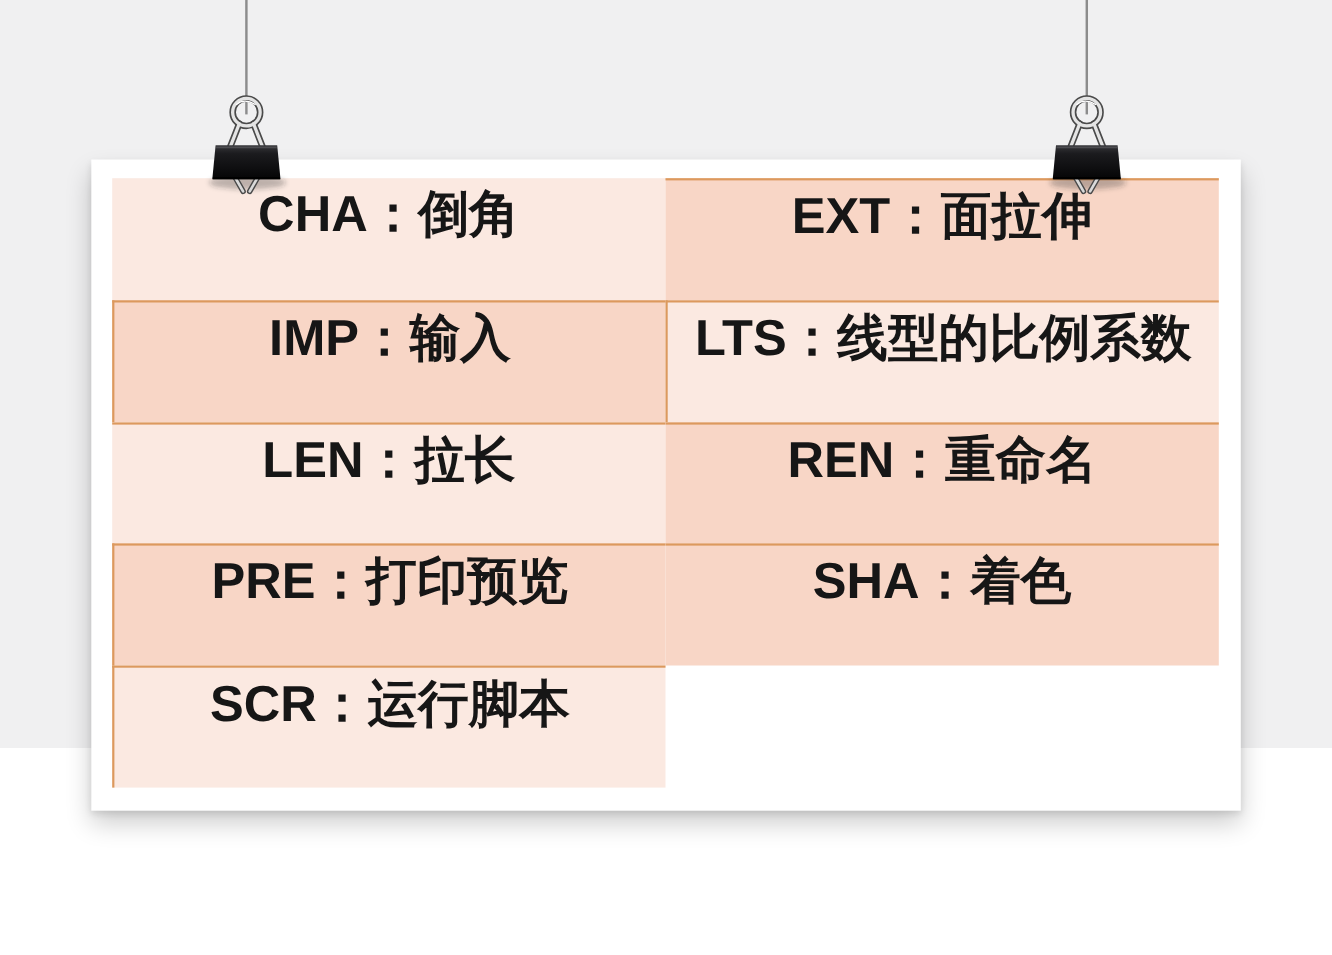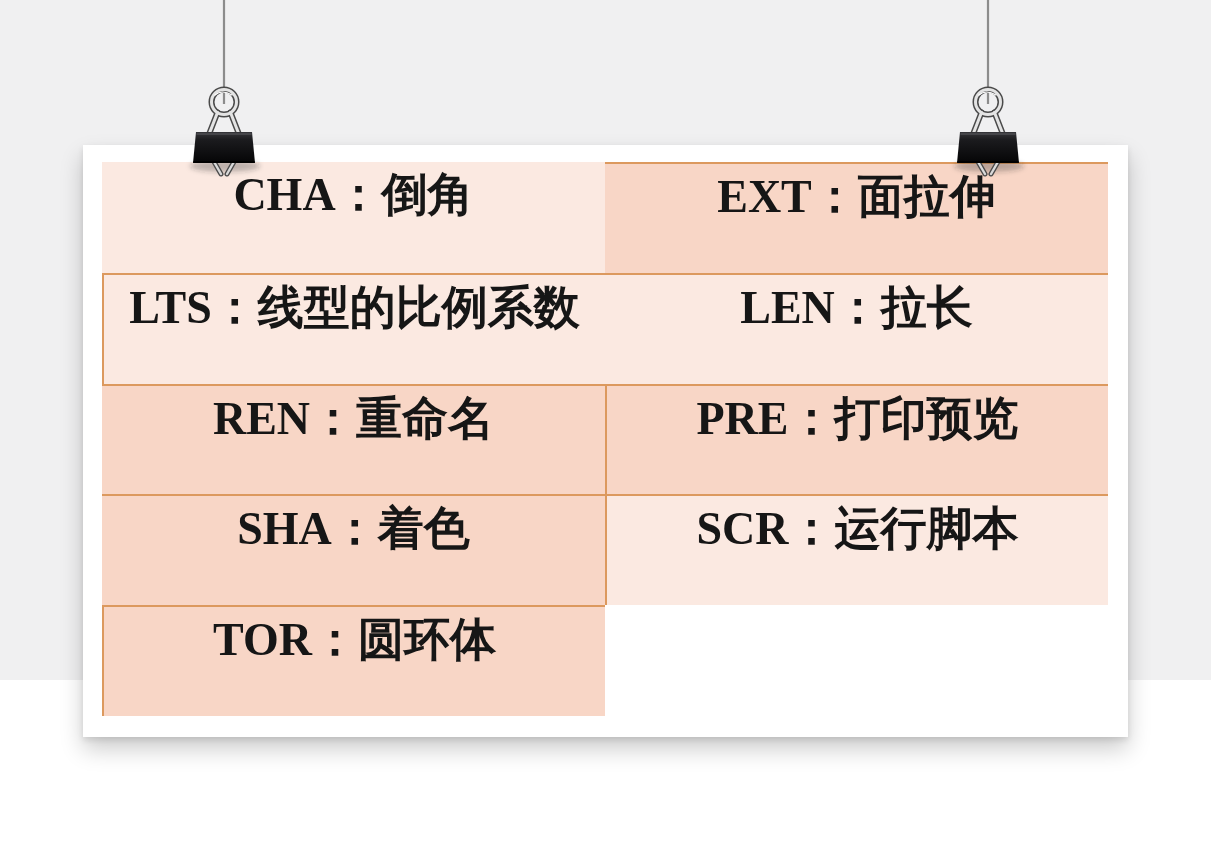--- a/index.html
+++ b/index.html
@@ -3,21 +3,21 @@
 <meta charset="utf-8">
 <style>
   * { margin: 0; padding: 0; box-sizing: border-box; }
   html, body { width: 1211px; height: 868px; overflow: hidden; }
 
   .scene {
     position: relative;
     width: 1211px;
     height: 680px;
     background: var(--bg, #f0f0f1);
-    font-family: Liberation Serif, serif;
+    font-family: Liberation Sans, sans-serif;
   }
 
   .card {
     position: absolute;
     left: 83px;
     top: 145px;
     width: 1045px;
     height: 592px;
     background: var(--card, #ffffff);
     box-shadow: 0 12px 22px rgba(0,0,0,0.20), 0 3px 6px rgba(0,0,0,0.10);
@@ -65,31 +65,31 @@
 <body>
 
 <div class="scene">
 
   <div class="card">
     <div class="grid">
 
       <div class="cell r-light">CHA：倒角</div>
 
       <div class="cell r-dark b-top">EXT：面拉伸</div>
+      <div class="cell r-dark b-top b-left">IMP：输入</div>
 
       <div class="cell r-light b-top b-left">LTS：线型的比例系数</div>
       <div class="cell r-light b-top">LEN：拉长</div>
 
       <div class="cell r-dark b-top">REN：重命名</div>
       <div class="cell r-dark b-top b-left">PRE：打印预览</div>
 
       <div class="cell r-dark b-top">SHA：着色</div>
 
       <div class="cell r-light b-top b-left">SCR：运行脚本</div>
-      <div class="cell r-dark b-top b-left">TOR：圆环体</div>
 
     </div>
   </div>
 
   <svg class="clip clip-left" viewBox="0 0 80 178">
     <defs>
       <linearGradient id="bodyGrad" x1="0" y1="0" x2="0" y2="1">
         <stop offset="0" stop-color="#36363a"></stop>
         <stop offset="0.25" stop-color="#1b1b1e"></stop>
         <stop offset="1" stop-color="#050506"></stop>

